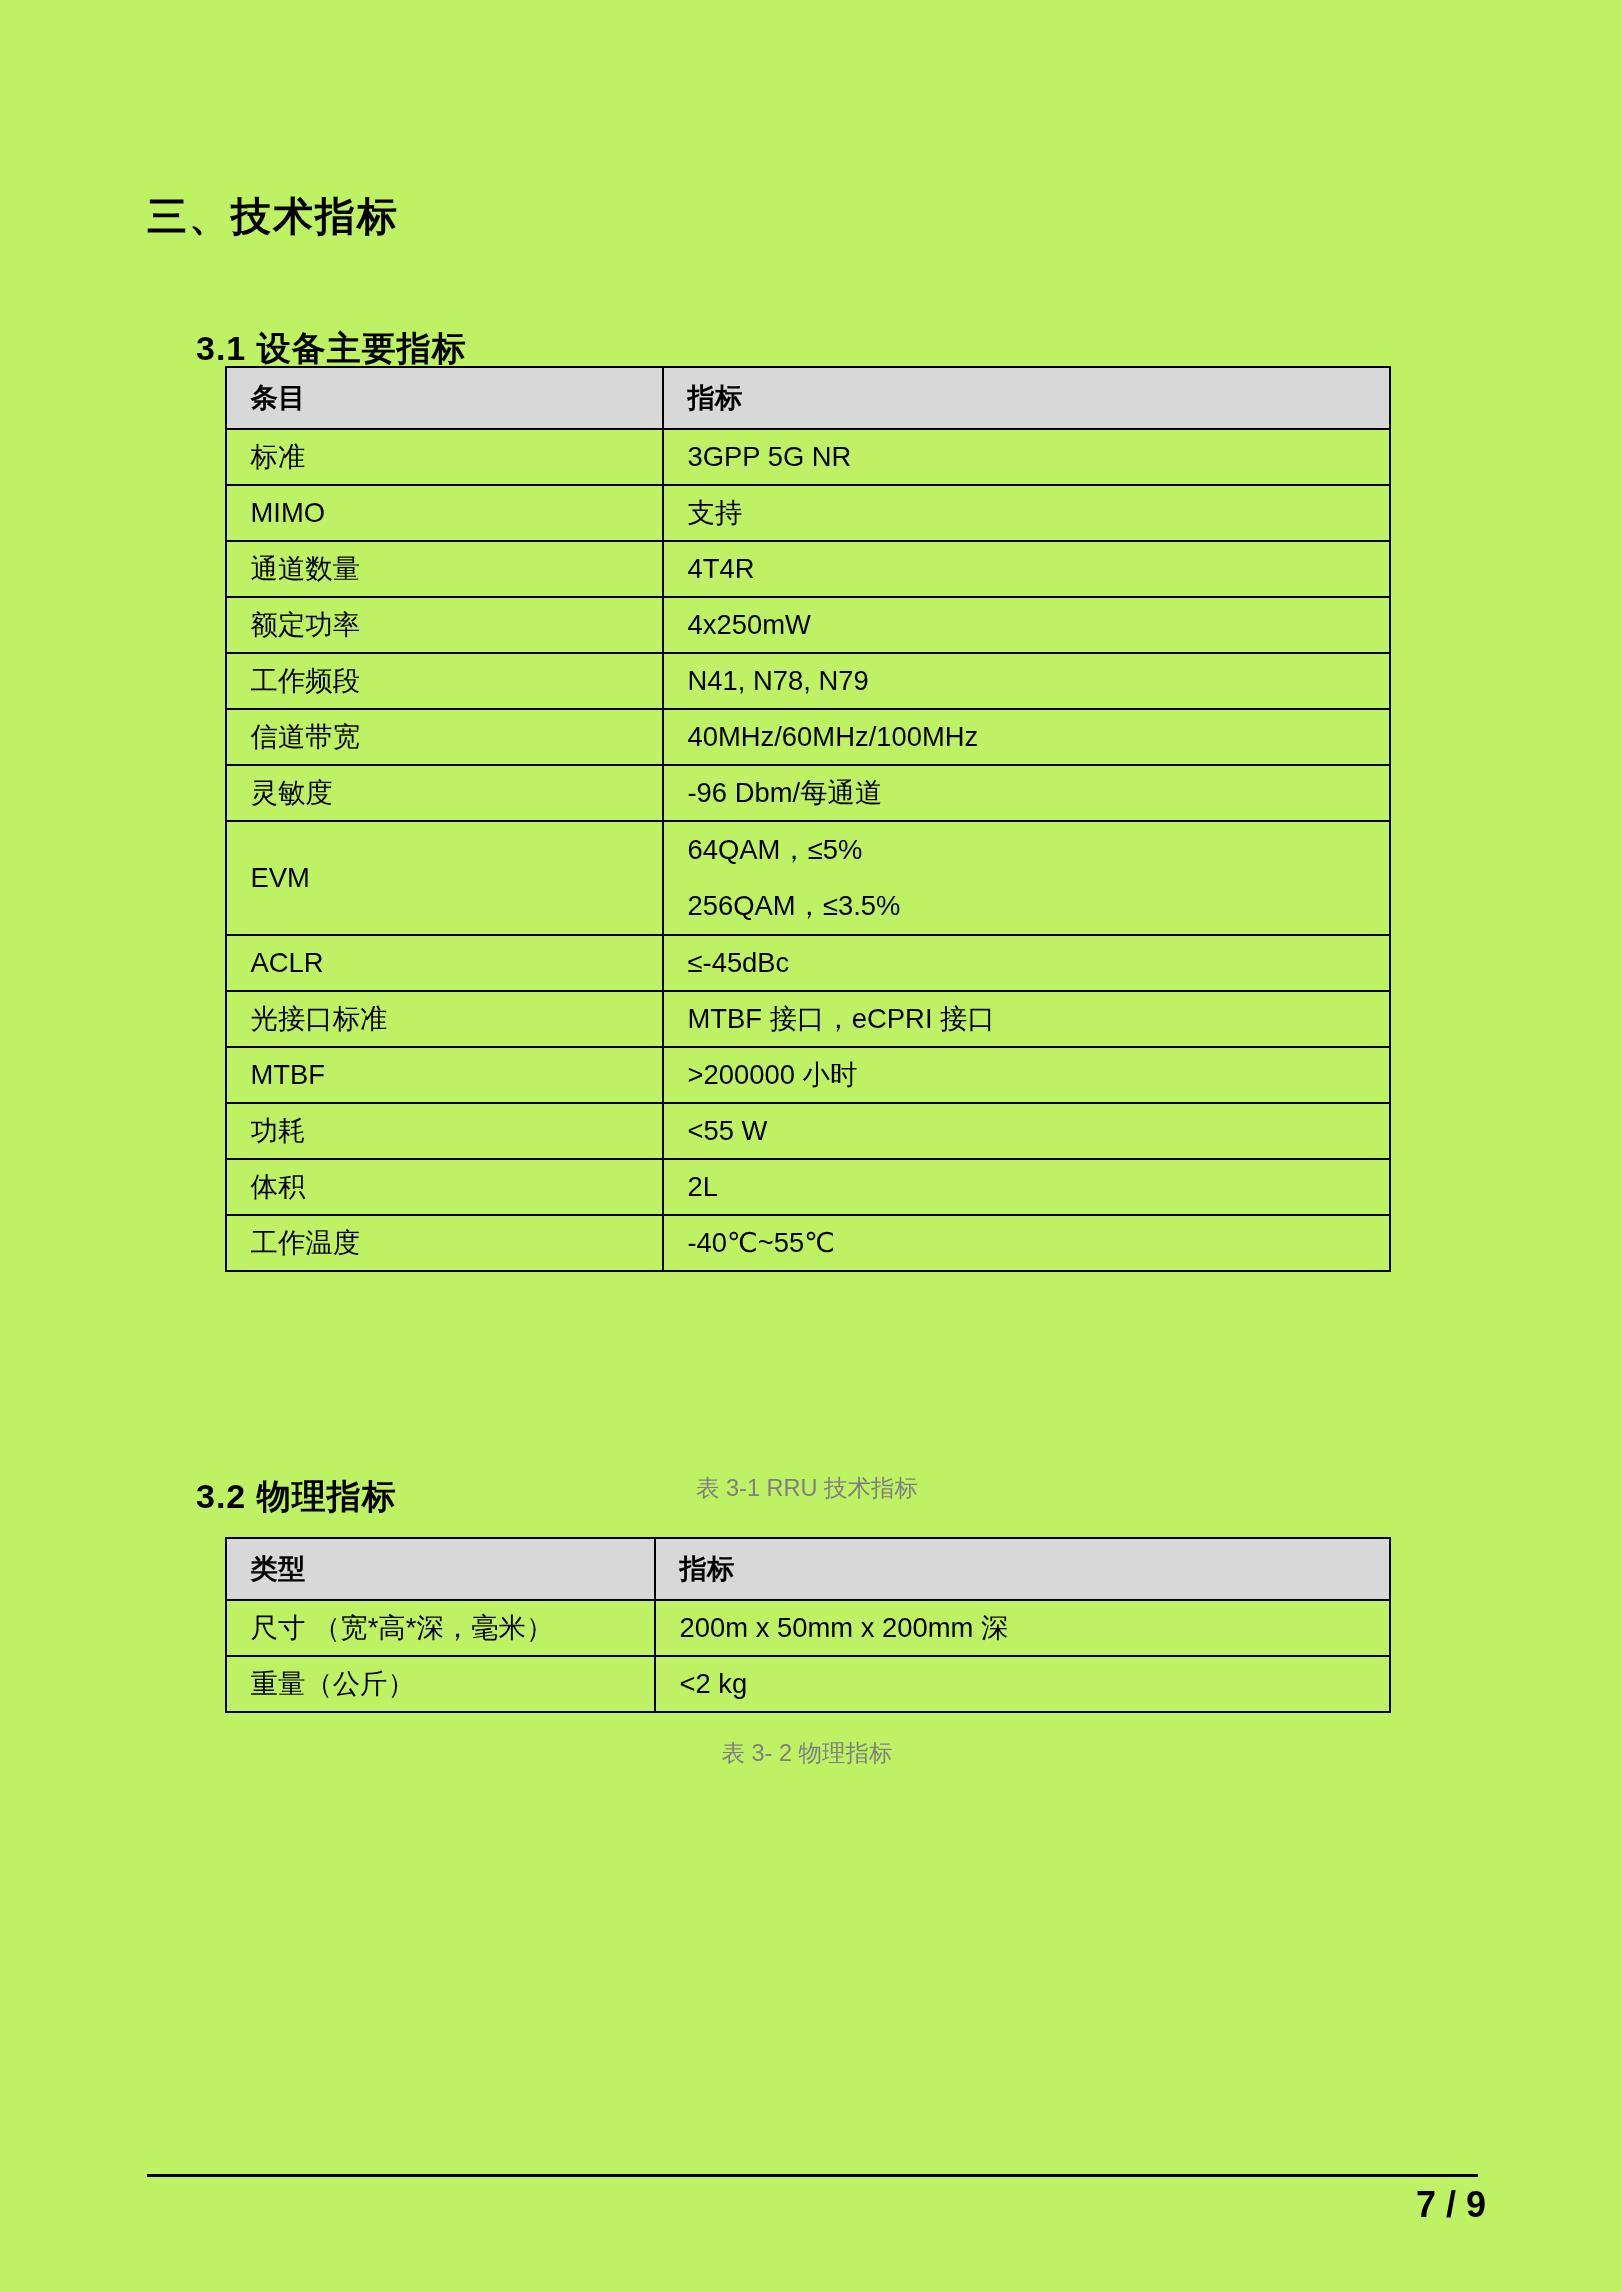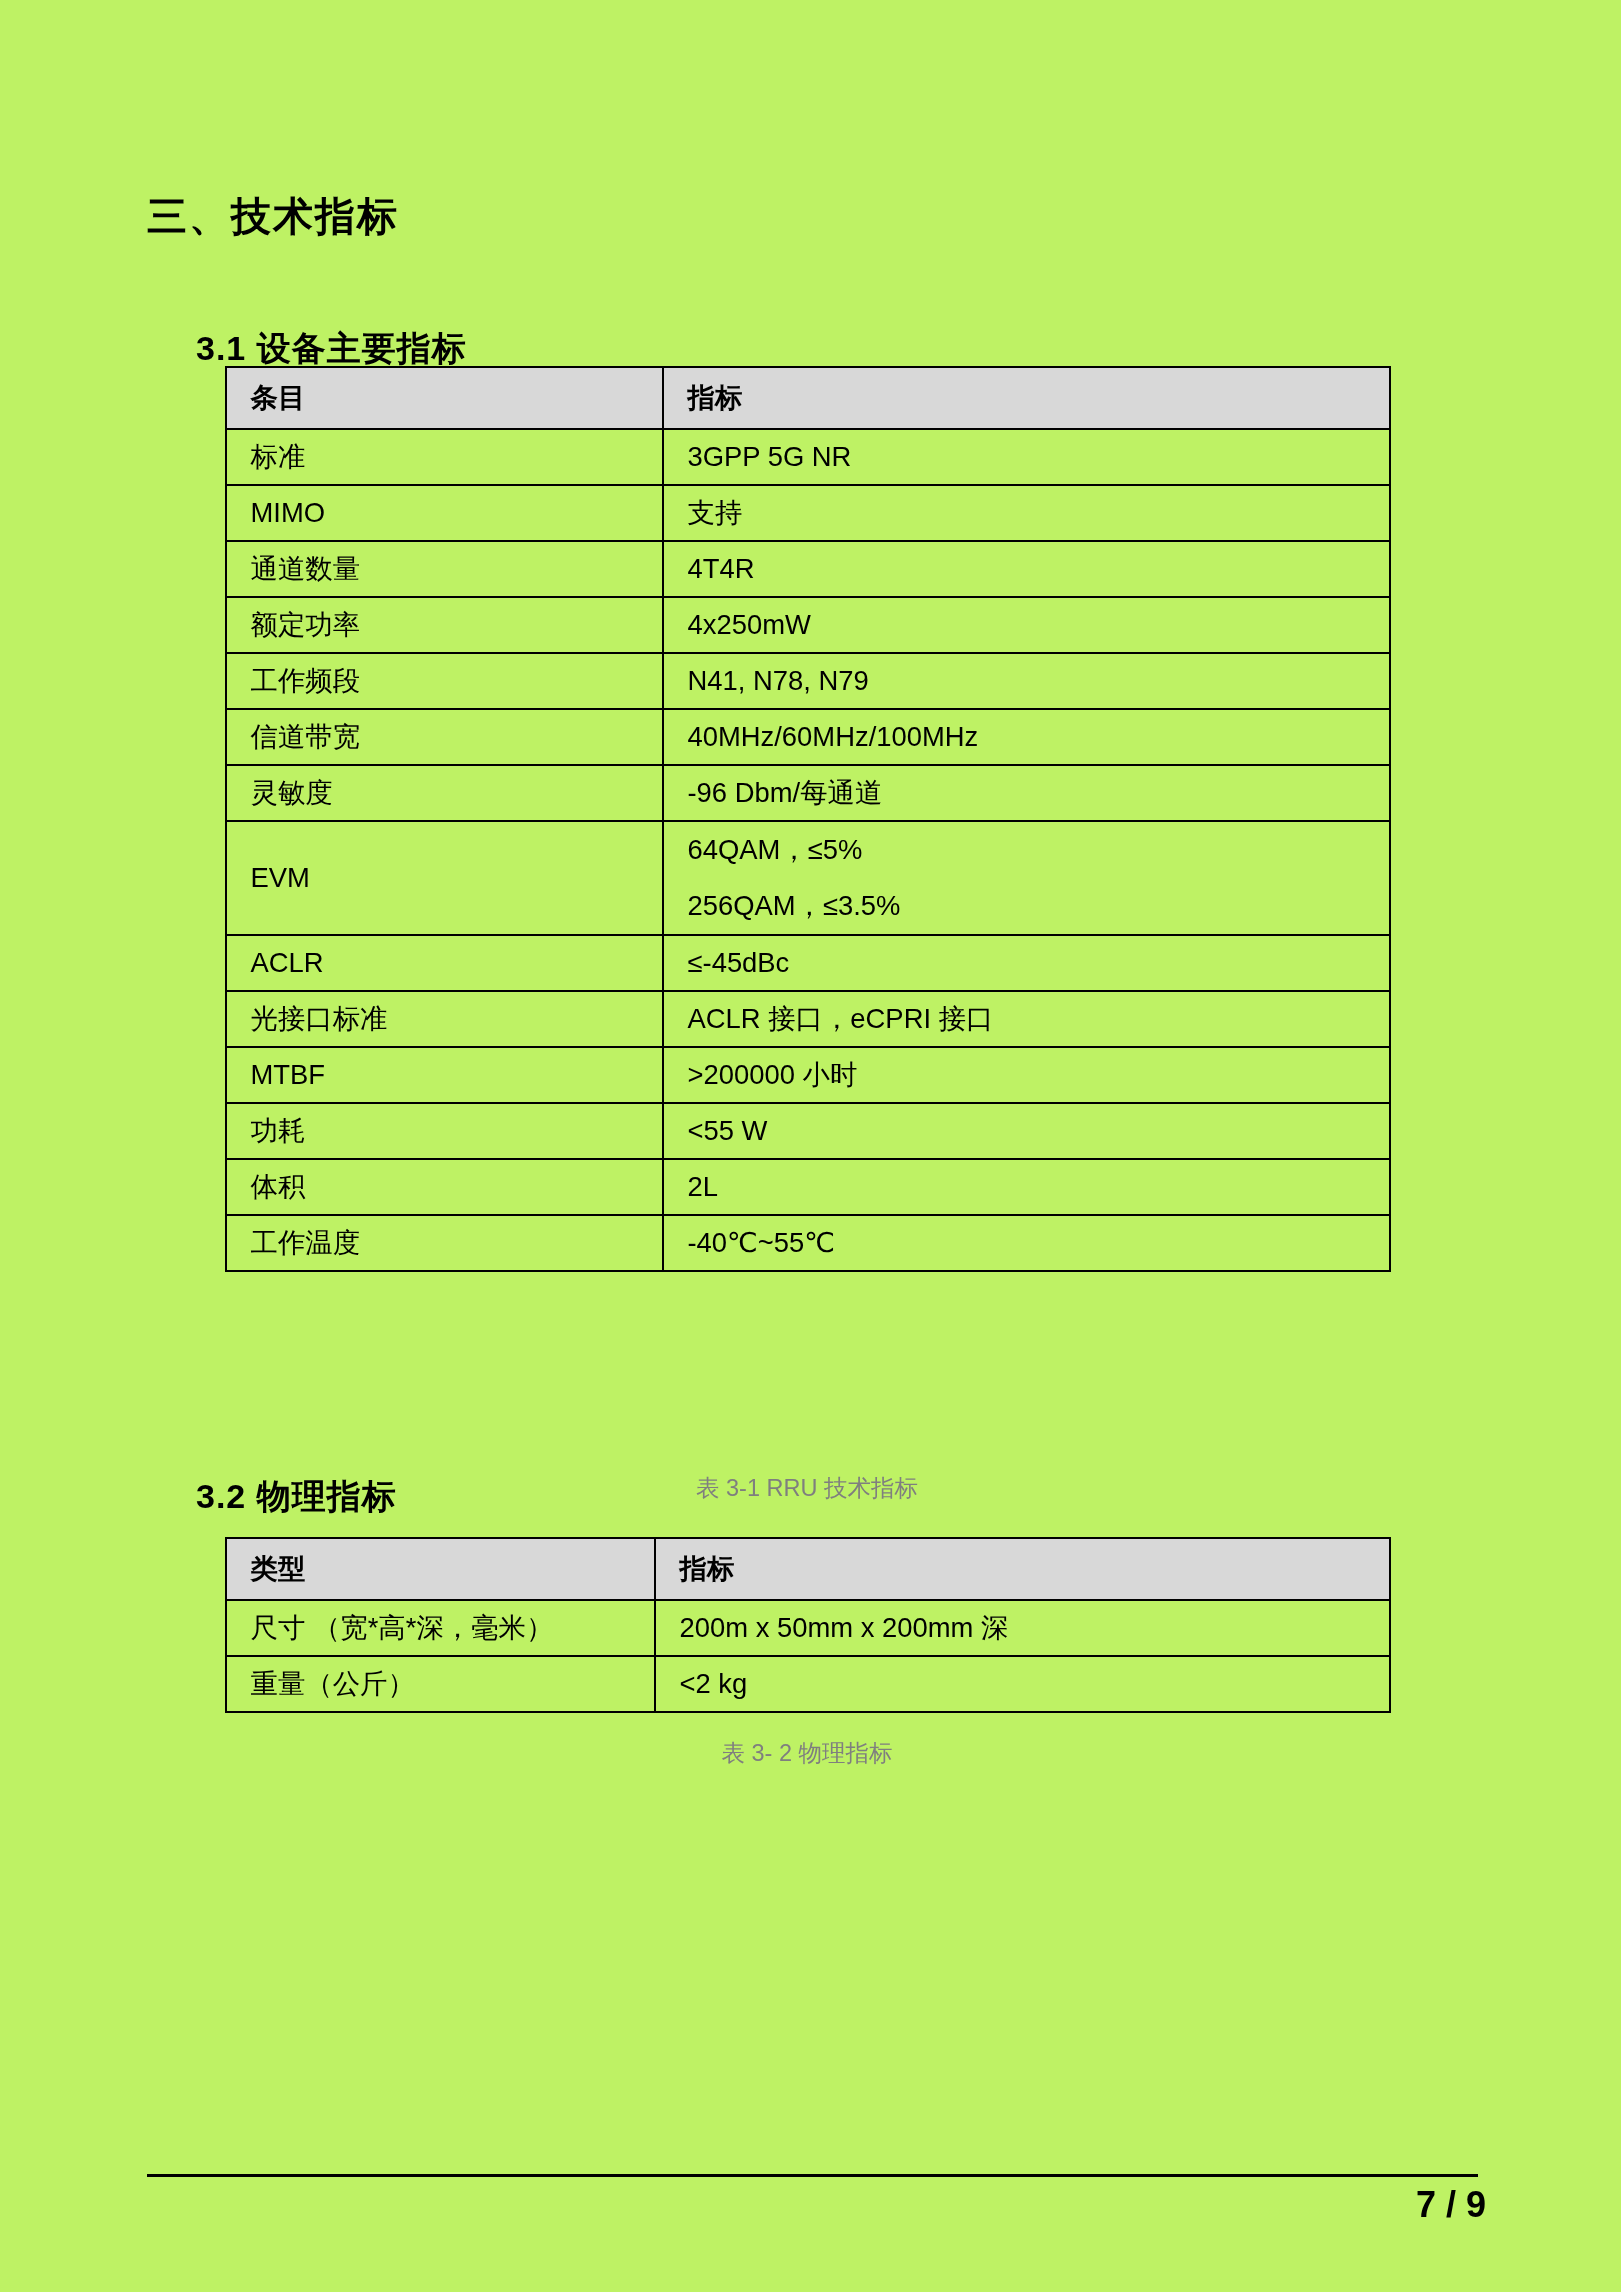--- a/index.html
+++ b/index.html
@@ -128,21 +128,21 @@
           <div class="evm-line">64QAM，≤5%</div>
           <div class="evm-line">256QAM，≤3.5%</div>
         </td>
       </tr>
       <tr>
         <td>ACLR</td>
         <td>≤-45dBc</td>
       </tr>
       <tr>
         <td>光接口标准</td>
-        <td>ACLR 接口，eCPRI 接口</td>
+        <td>MTBF 接口，eCPRI 接口</td>
       </tr>
       <tr>
         <td>MTBF</td>
         <td>&gt;200000 小时</td>
       </tr>
       <tr>
         <td>功耗</td>
         <td>&lt;55 W</td>
       </tr>
       <tr>

